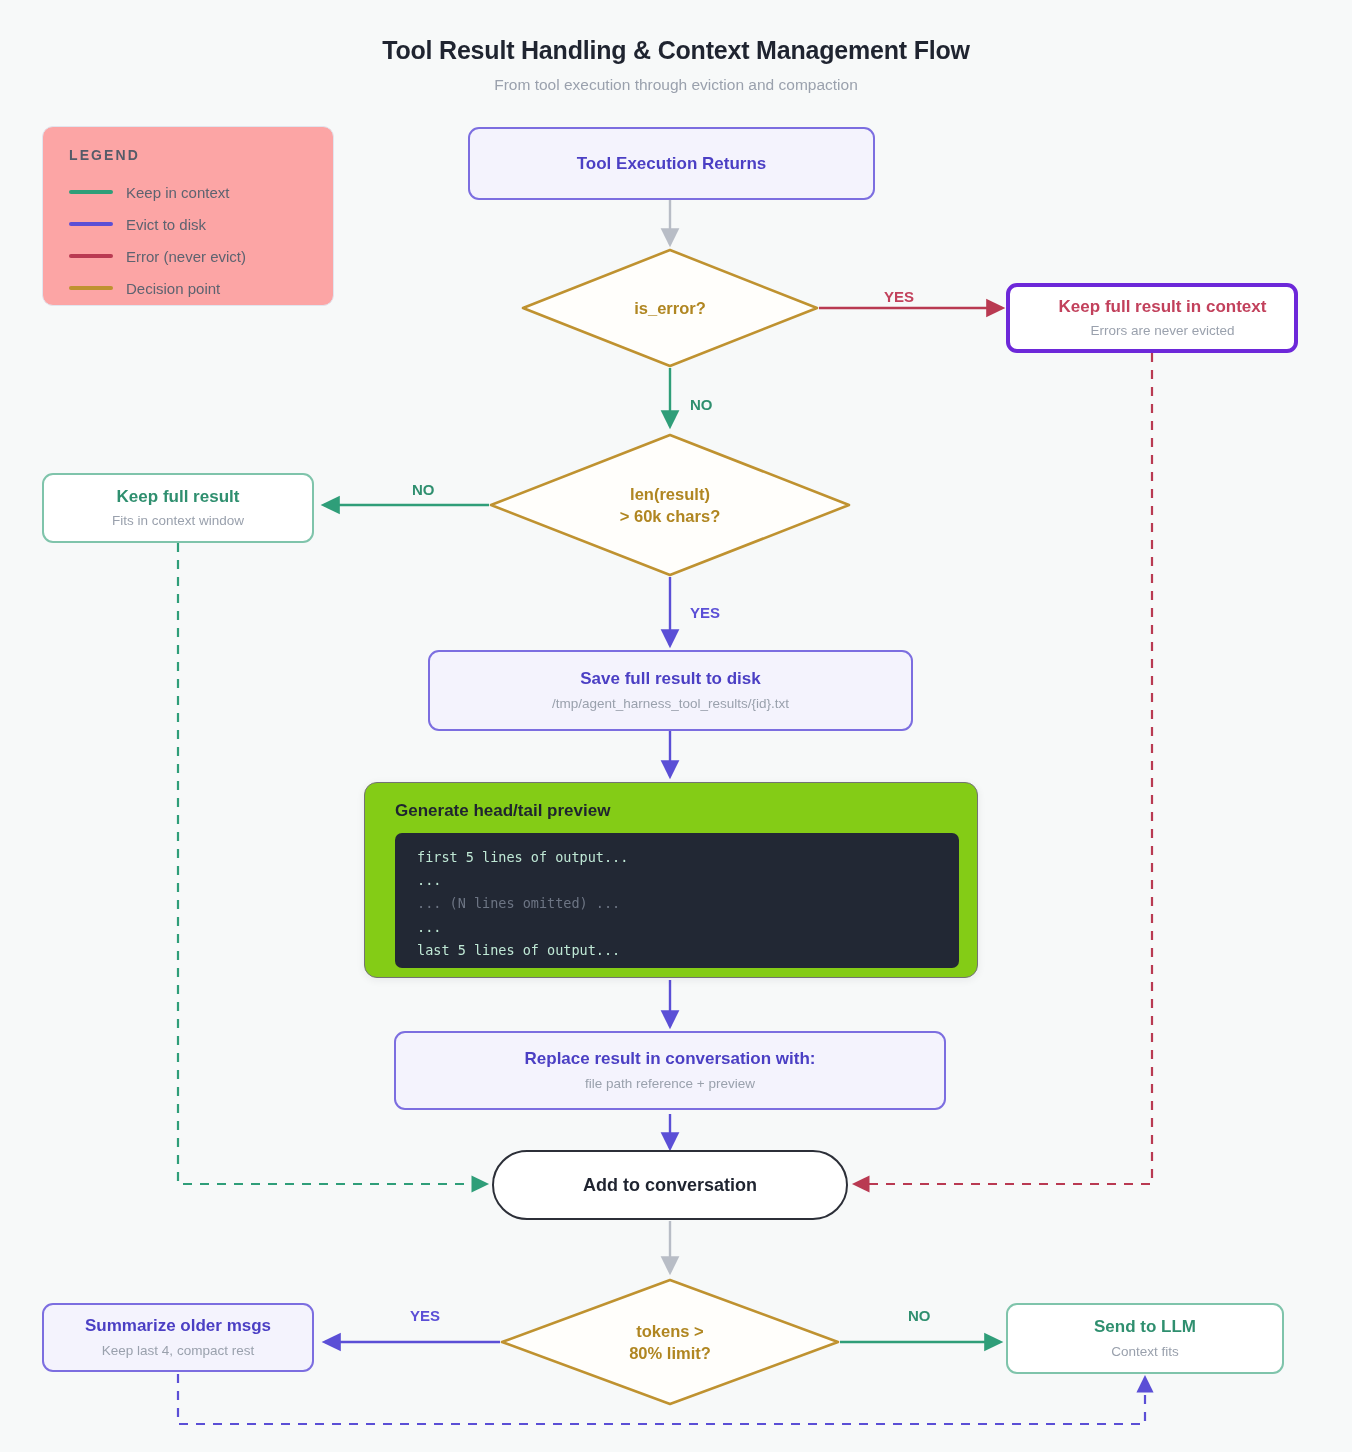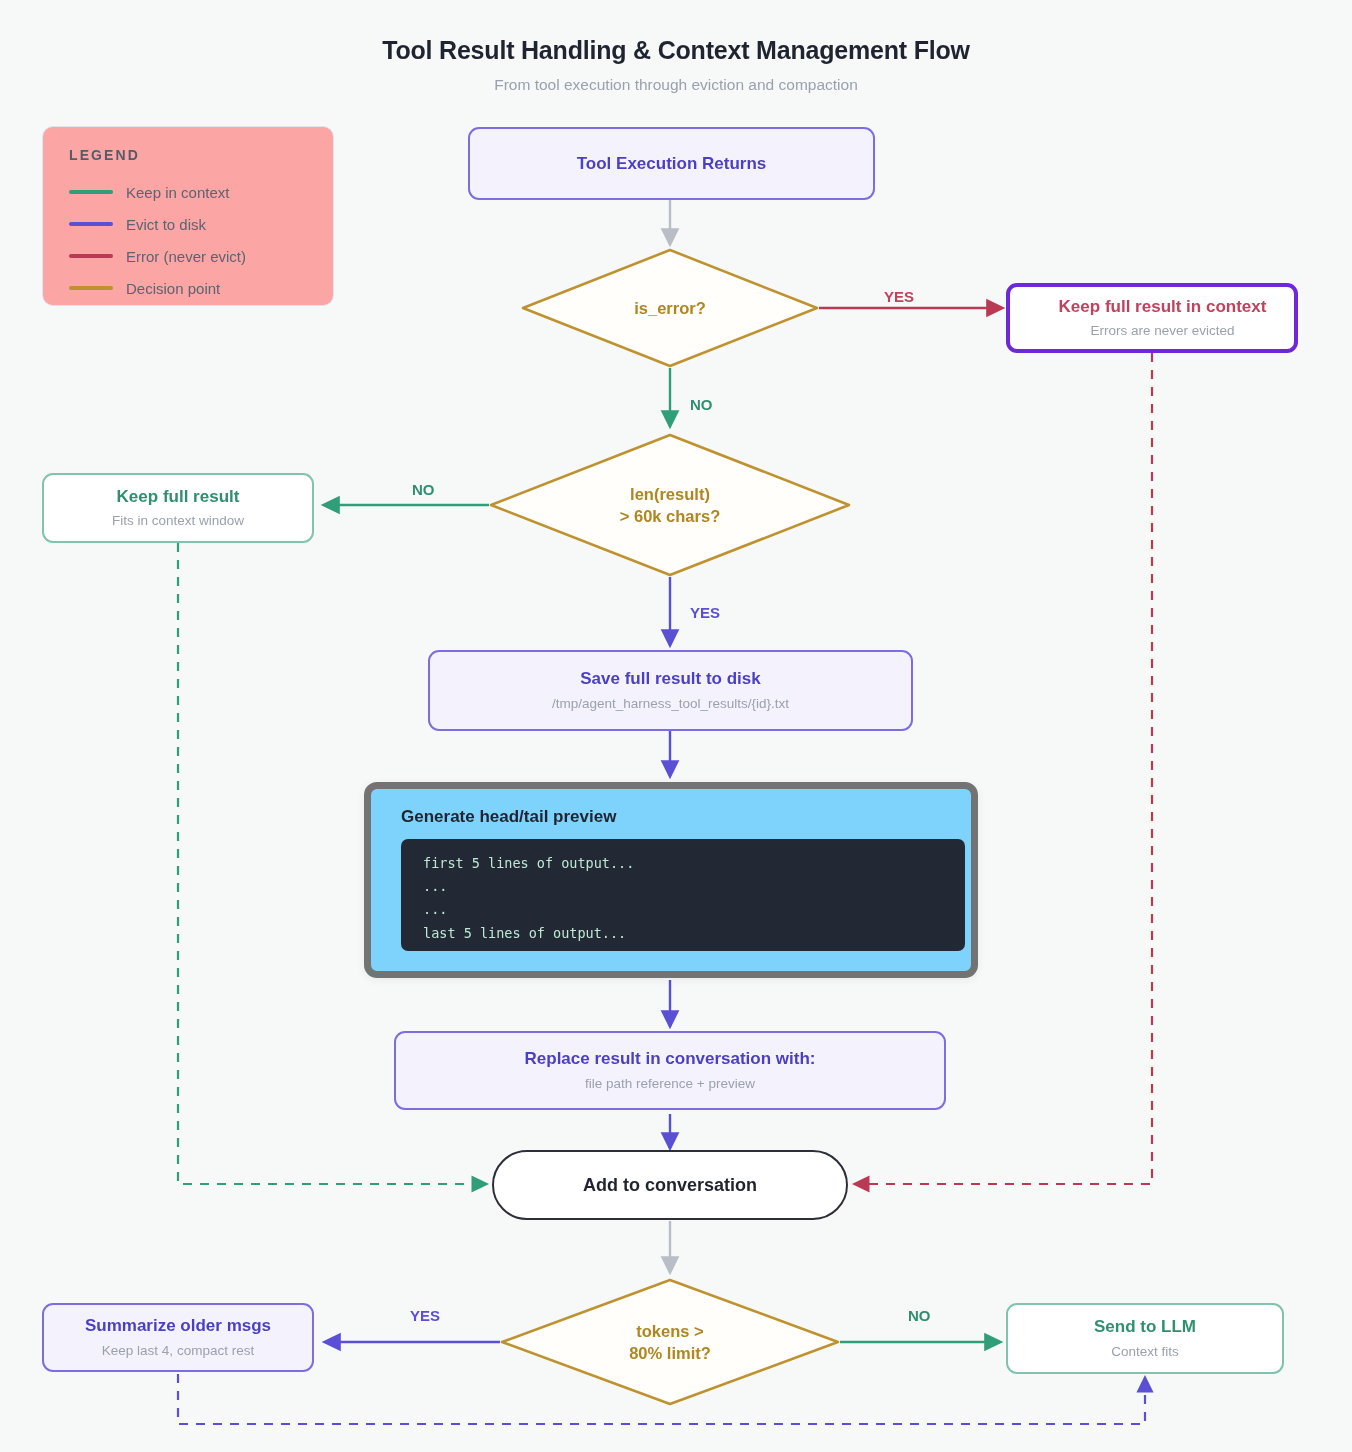--- a/index.html
+++ b/index.html
@@ -63,21 +63,21 @@
   .diamond{position:absolute;}
   .diamond .dlabel{
     position:absolute;left:0;top:0;width:100%;height:100%;
     display:flex;flex-direction:column;align-items:center;justify-content:center;
     text-align:left;color:#b08621;font-size:16.5px;font-weight:bold;line-height:1.35;
   }
 
   
   #preview-card{
     position:absolute;left:364px;top:782px;width:614px;height:196px;
-    background:#7dd3fc;border:7px solid #737373;border-radius:13px;
+    background:#84cc16;border:1px solid #737373;border-radius:13px;
     box-shadow:0 2px 9px rgba(25,30,45,.07);
     box-sizing:border-box;padding:18px 24px 0 30px;
   }
   #preview-card .pv-title{
     font-size:17px;font-weight:bold;color:#1f2430;margin-bottom:12px;
   }
   #code-block{
     background:#222834;border-radius:7px;
     padding:13px 0 6px 0;
     width:564px;box-sizing:border-box;
@@ -213,20 +213,21 @@
   <div class="node n-purple" style="left:428px;top:650px;width:485px;height:81px;">
     <div class="t1">Save full result to disk</div>
     <div class="t2">/tmp/agent_harness_tool_results/{id}.txt</div>
   </div>
 
   <div id="preview-card">
     <div class="pv-title">Generate head/tail preview</div>
     <div id="code-block">
       <div class="cl">first 5 lines of output...</div>
       <div class="cl">...</div>
+      <div class="cl dim">... (N lines omitted) ...</div>
       <div class="cl">...</div>
       <div class="cl">last 5 lines of output...</div>
     </div>
   </div>
 
   <div class="node n-purple" style="left:394px;top:1031px;width:552px;height:79px;">
     <div class="t1">Replace result in conversation with:</div>
     <div class="t2">file path reference + preview</div>
   </div>
 

